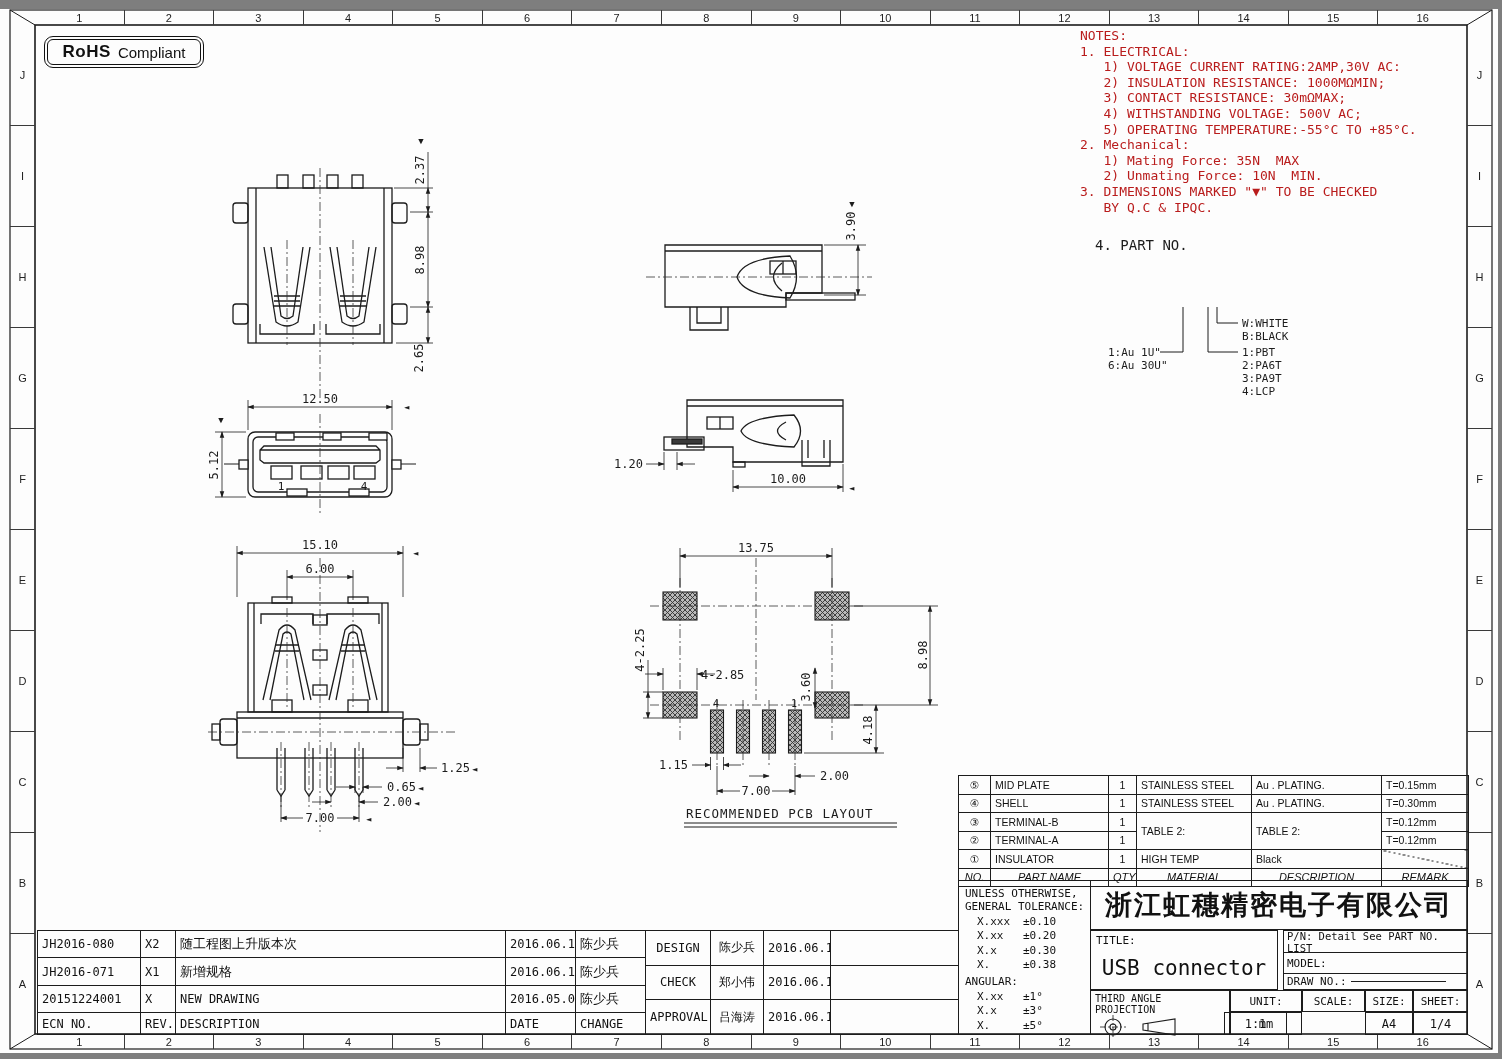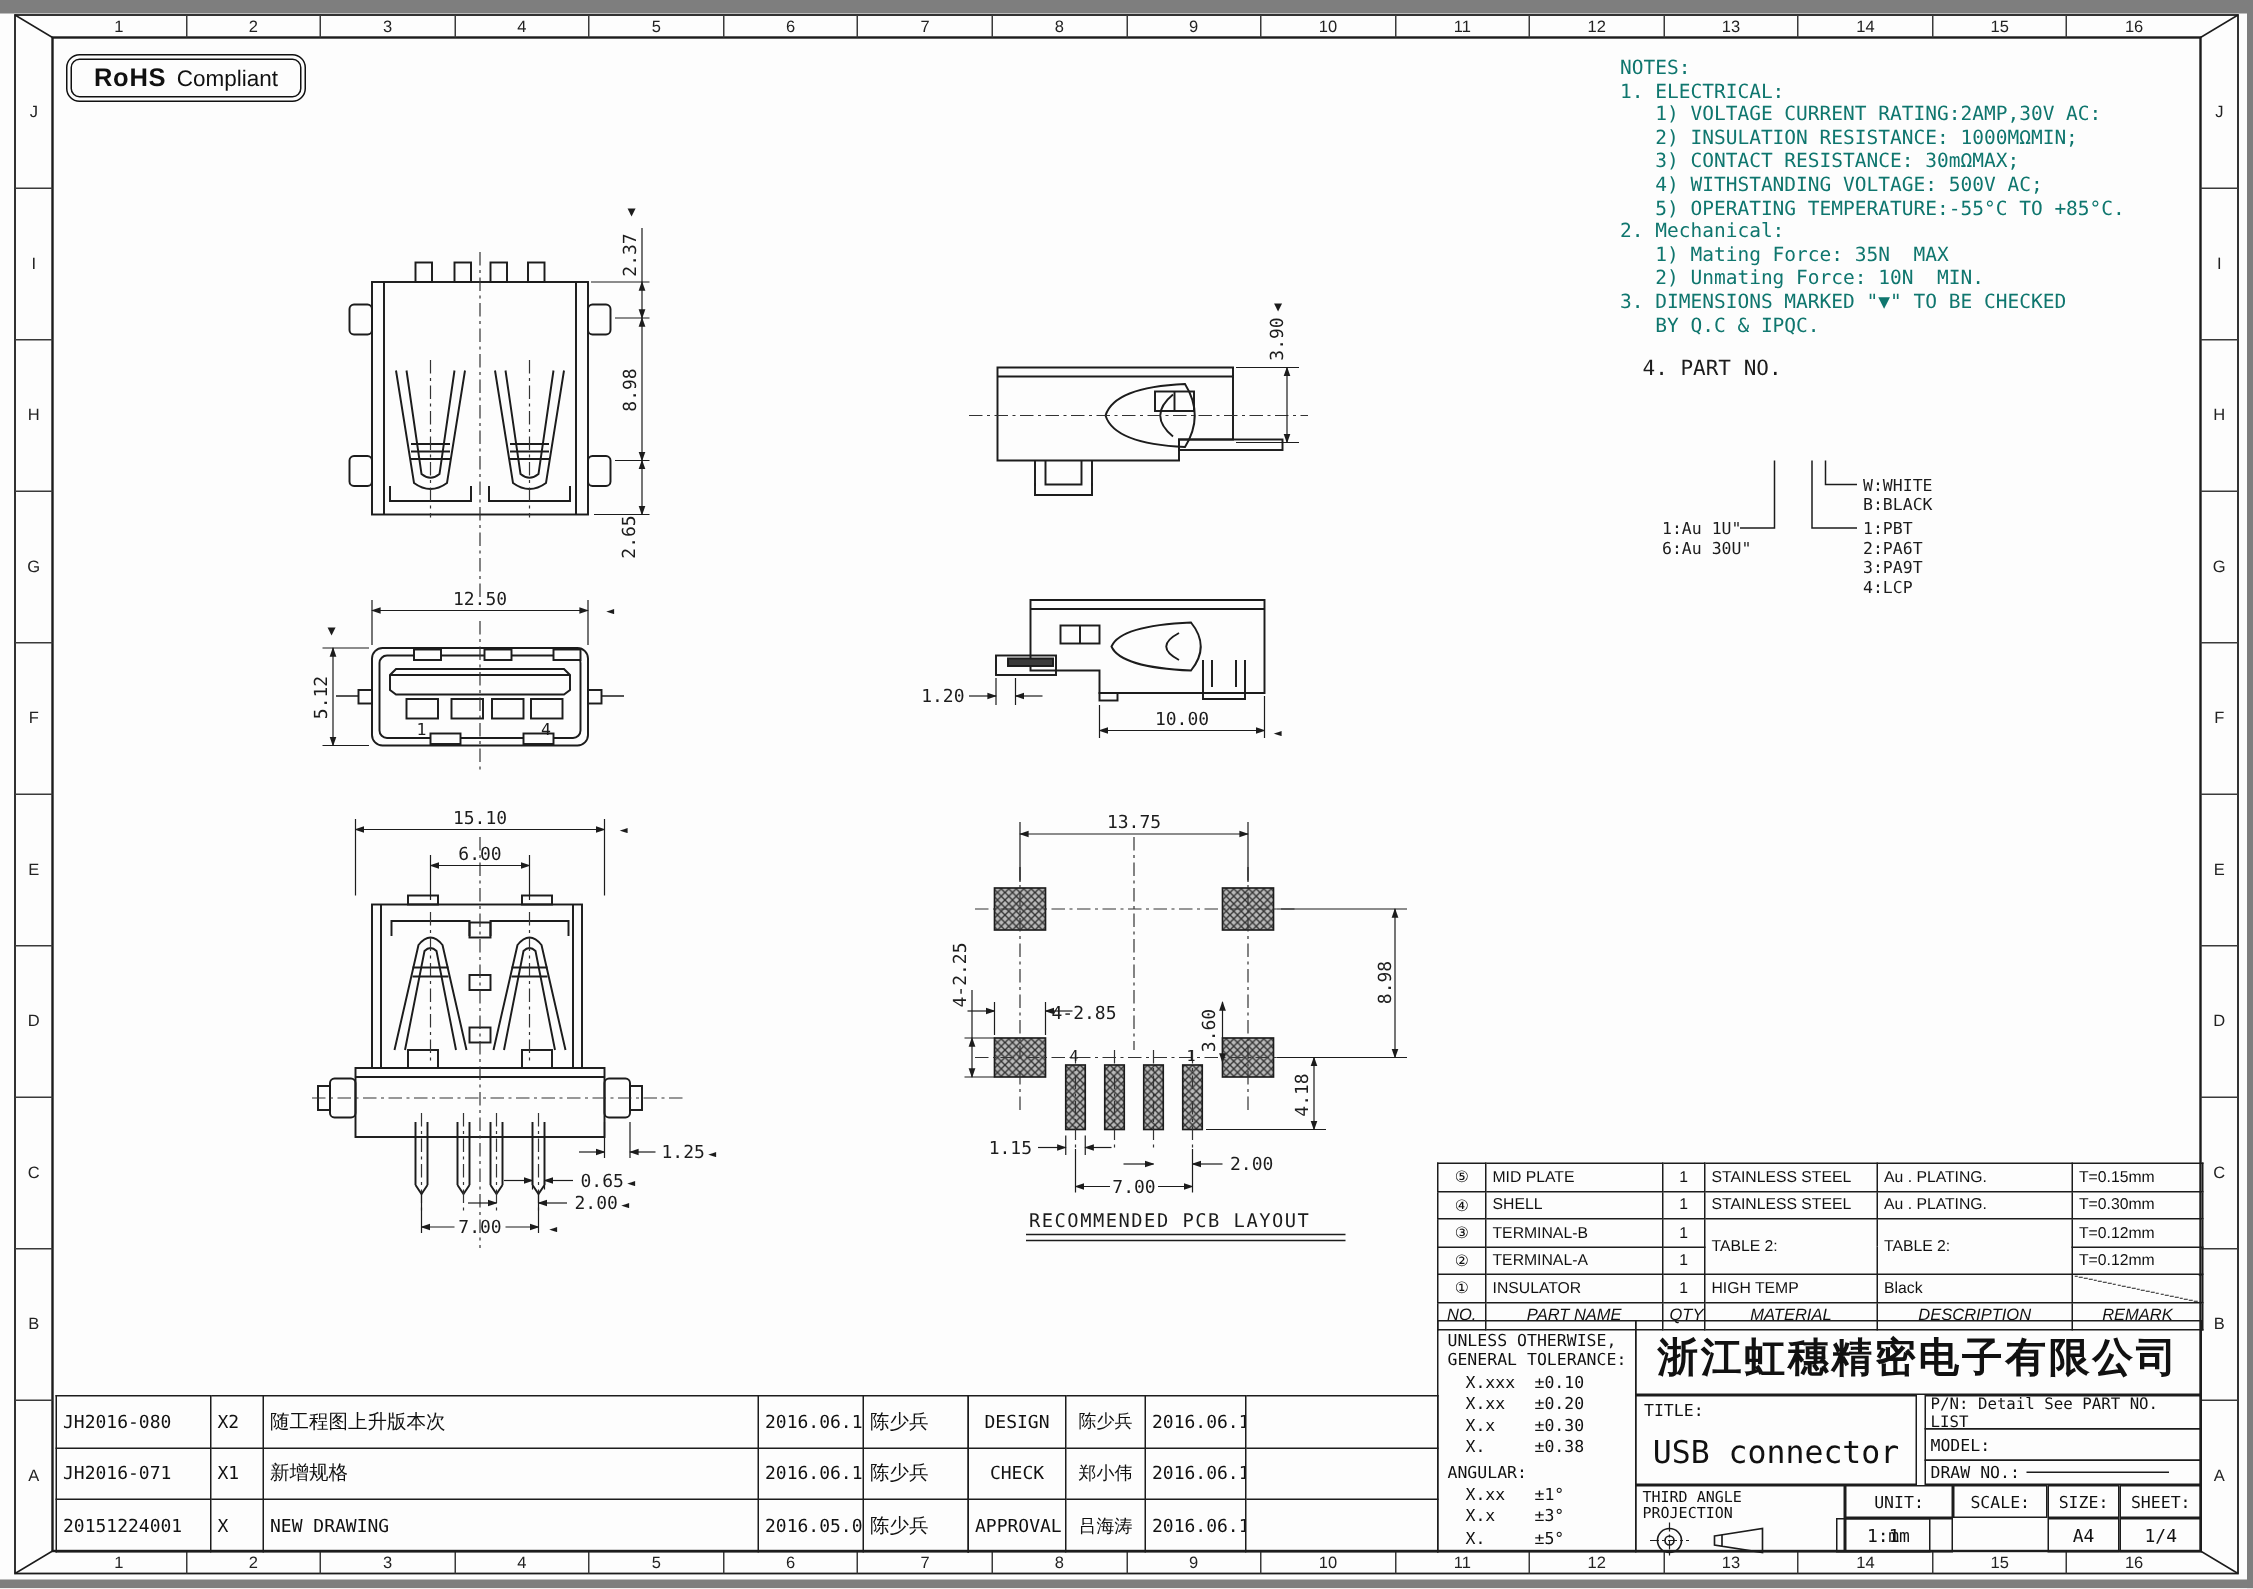--- a/index.html
+++ b/index.html
@@ -17,22 +17,22 @@
   .band-top .gc:last-child,.band-bottom .gc:last-child{border-right:none;}
   .band-left{left:10px;top:25px;width:25px;height:1009px;flex-direction:column;}
   .band-right{left:1467px;top:25px;width:25px;height:1009px;flex-direction:column;}
   .band-left .gc,.band-right .gc{border-bottom:1px solid #3a3a3a;}
   .band-left .gc:last-child,.band-right .gc:last-child{border-bottom:none;}
   .badge{position:absolute;left:44px;top:36px;width:158px;height:30px;border:1.6px solid #111;
          border-radius:9px;display:flex;align-items:center;justify-content:center;}
   .badge .inner{position:absolute;inset:2px;border:1px solid #111;border-radius:6px;}
   .badge .rohs{font:bold 17px "Liberation Sans",sans-serif;letter-spacing:.5px;}
   .badge .comp{font:15px "Liberation Sans",sans-serif;margin-left:7px;}
-  .notes{position:absolute;left:1080px;top:38px;width:400px;
-         font:13px "DejaVu Sans Mono",monospace;line-height:15.6px;color:#0f766e;}
+  .notes{position:absolute;left:1080px;top:28px;width:400px;
+         font:13px "DejaVu Sans Mono",monospace;line-height:15.6px;color:#b91c1c;}
   .notes div{white-space:pre;}
   
   table{border-collapse:collapse;table-layout:fixed;position:absolute;}
   td{border:1px solid #1c1c1c;padding:0 4px;overflow:hidden;white-space:nowrap;}
   .rev{left:37px;top:930px;width:608px;height:105px;font:12px "DejaVu Sans Mono",monospace;}
   .rev td{text-align:left;}
   .rev .cjk{font:13px "Liberation Sans",sans-serif;}
   .appr{left:645px;top:930px;width:313px;height:105px;font:12px "DejaVu Sans Mono",monospace;}
   .appr td{text-align:center;}
   .bom{left:958px;top:775px;width:510px;height:105px;font:10.5px "Liberation Sans",sans-serif;}
@@ -512,20 +512,27 @@
     <td>2016.06.10</td>
     <td class="cjk">陈少兵</td>
   </tr>
   <tr>
     <td>20151224001</td>
     <td>X</td>
     <td>NEW DRAWING</td>
     <td>2016.05.05</td>
     <td class="cjk">陈少兵</td>
   </tr>
+  <tr>
+    <td>ECN NO.</td>
+    <td>REV.</td>
+    <td>DESCRIPTION</td>
+    <td>DATE</td>
+    <td>CHANGE</td>
+  </tr>
 </tbody>
     </table>
 
 <table class="appr">
   <colgroup>
         <col style="width:65px">
         <col style="width:53px">
         <col style="width:67px">
         <col style="width:128px">
       </colgroup>

